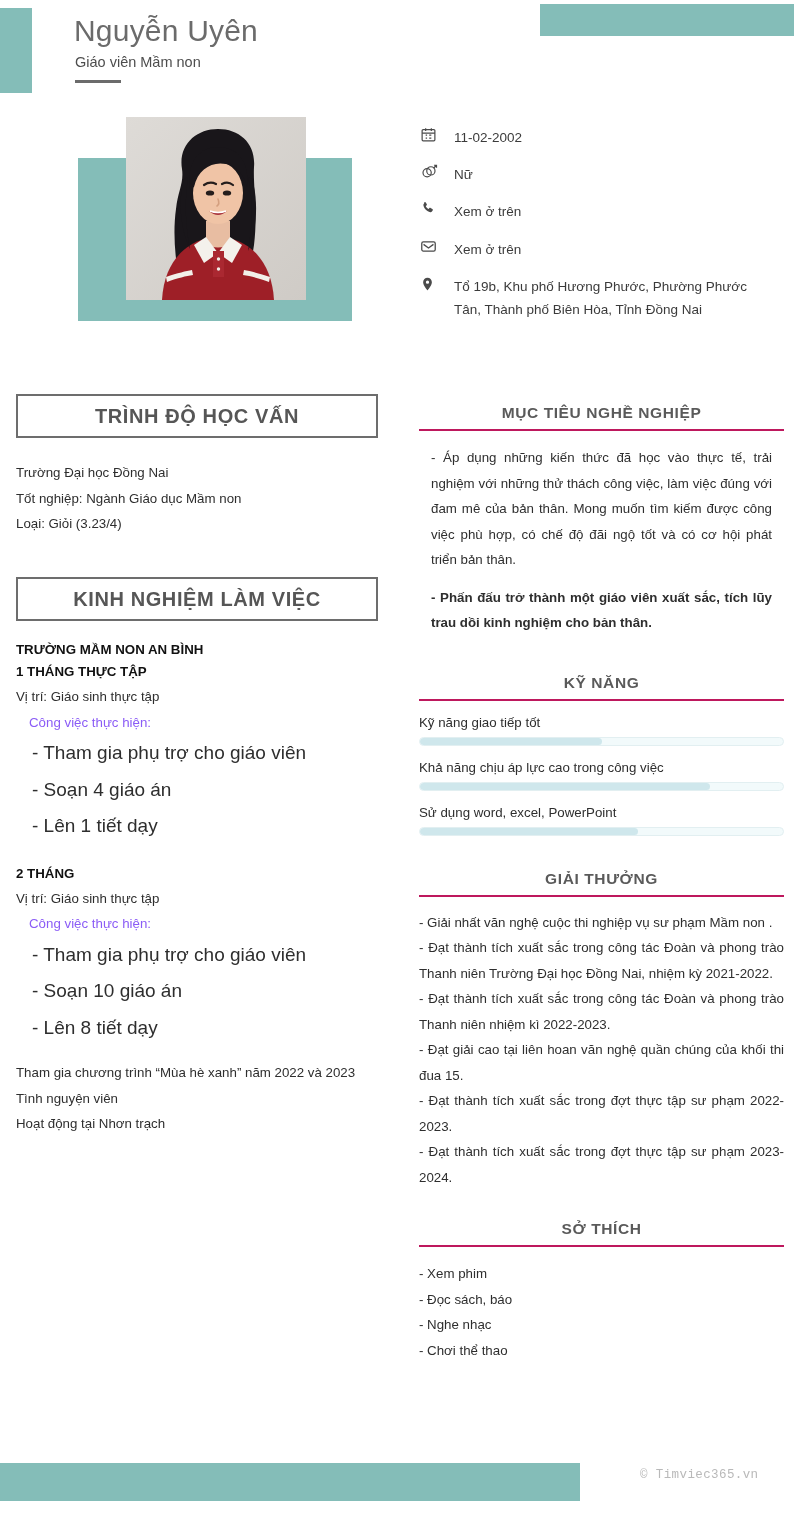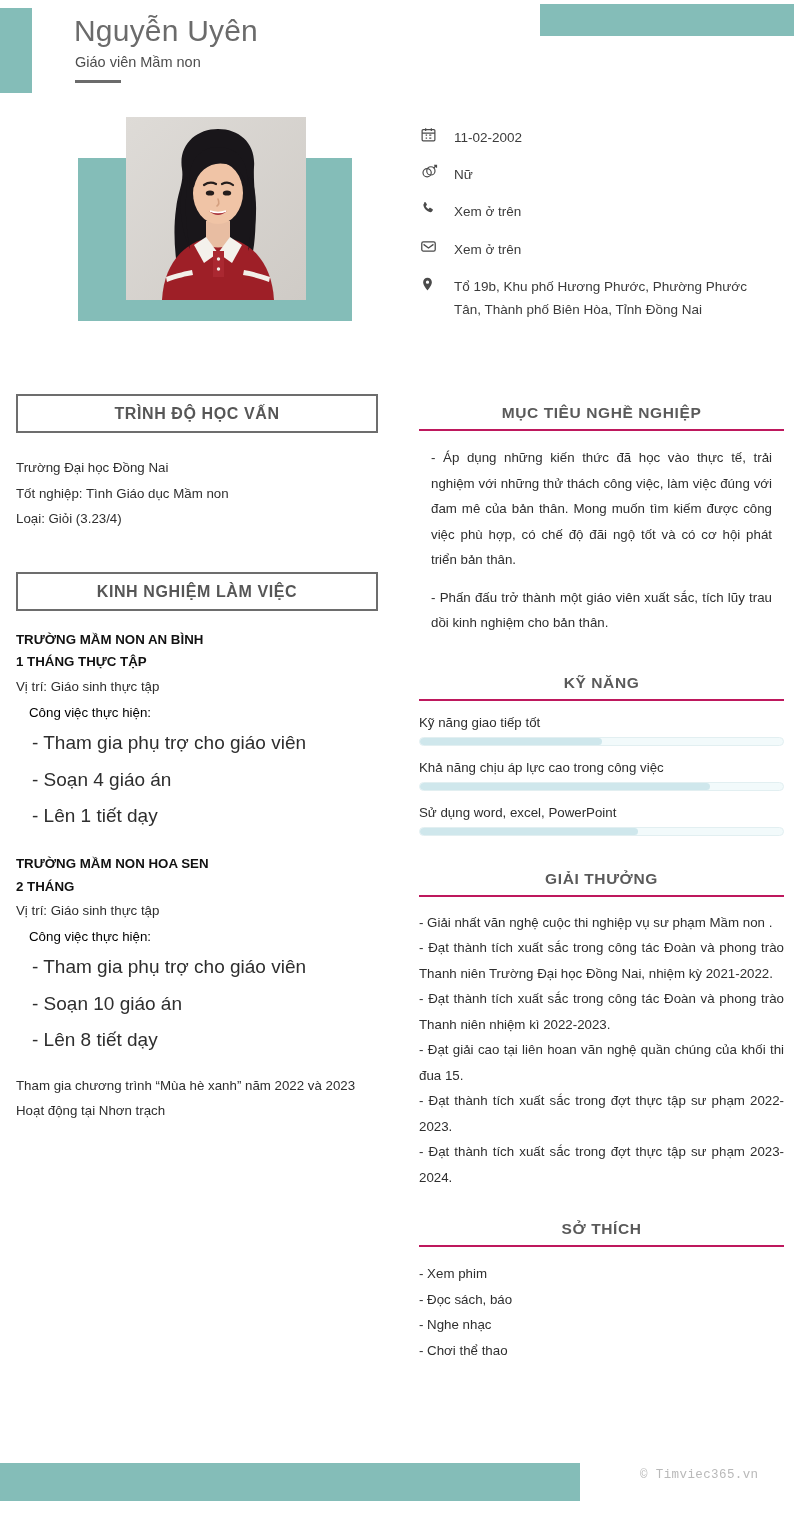--- a/index.html
+++ b/index.html
@@ -119,21 +119,21 @@
   }
 
   
   .sec-box {
     border: 2px solid #6d6d6d;
     text-align: center;
     padding: 9px 4px 8px;
     box-sizing: border-box;
   }
   .sec-box-title {
-    font-size: 16px;
+    font-size: 20px;
     font-weight: bold;
     color: #565656;
     letter-spacing: 0.6px;
   }
 
   
   .sec-underline {
     text-align: center;
     padding-bottom: 7px;
     border-bottom: 2px solid #be185d;
@@ -163,39 +163,39 @@
     color: #111111;
     line-height: 1.72;
   }
   .job-position {
     font-size: 13.3px;
     color: #2e2e2e;
     line-height: 1.92;
   }
   .job-subhead {
     font-size: 13.3px;
-    color: #000000;
+    color: #8b5cf6;
     line-height: 1.92;
     padding-left: 13px;
   }
   .job-task {
     font-size: 19px;
     color: #2e2e2e;
     line-height: 1.92;
     padding-left: 16px;
   }
 
   .activity-line {
     font-size: 13.3px;
     color: #2e2e2e;
     line-height: 1.92;
   }
 
   .para { margin: 12px; }
-  .para + .para { margin-top: 0; }
+  .para + .para { margin-top: 0; font-weight: bold; }
 
   
   .skill { margin-top: 14px; }
   .skill-label {
     font-size: 13.3px;
     color: #2e2e2e;
     margin-bottom: 7px;
   }
   .skill-track {
     position: relative;
@@ -349,50 +349,50 @@
 
   </div>
 
   <div class="col-left">
 
     <div class="sec-box">
       <span class="sec-box-title">TRÌNH ĐỘ HỌC VẤN</span>
     </div>
     <div class="block-gap-edu">
       <div class="body-text">Trường Đại học Đồng Nai</div>
-      <div class="body-text">Tốt nghiệp: Tình Giáo dục Mầm non</div>
+      <div class="body-text">Tốt nghiệp: Ngành Giáo dục Mầm non</div>
       <div class="body-text">Loại: Giỏi (3.23/4)</div>
     </div>
 
     <div class="sec-box block-gap-exp">
       <span class="sec-box-title">KINH NGHIỆM LÀM VIỆC</span>
     </div>
 
     <div class="job">
       <div class="job-company">TRƯỜNG MẦM NON AN BÌNH</div>
       <div class="job-duration">1 THÁNG THỰC TẬP</div>
       <div class="job-position">Vị trí: Giáo sinh thực tập</div>
       <div class="job-subhead">Công việc thực hiện:</div>
       <div class="job-task">- Tham gia phụ trợ cho giáo viên</div>
       <div class="job-task">- Soạn 4 giáo án</div>
       <div class="job-task">- Lên 1 tiết dạy</div>
     </div>
 
     <div class="job">
-      <div class="job-company">TRƯỜNG MẦM NON HOA SEN</div>
       <div class="job-duration">2 THÁNG</div>
       <div class="job-position">Vị trí: Giáo sinh thực tập</div>
       <div class="job-subhead">Công việc thực hiện:</div>
       <div class="job-task">- Tham gia phụ trợ cho giáo viên</div>
       <div class="job-task">- Soạn 10 giáo án</div>
       <div class="job-task">- Lên 8 tiết dạy</div>
     </div>
 
     <div style="margin-top:14px">
       <div class="activity-line">Tham gia chương trình “Mùa hè xanh” năm 2022 và 2023</div>
+      <div class="activity-line">Tình nguyện viên</div>
       <div class="activity-line">Hoạt động tại Nhơn trạch</div>
     </div>
 
   </div>
 
   <div class="col-right">
 
     <div class="sec-underline">
       <span class="sec-underline-title">MỤC TIÊU NGHỀ NGHIỆP</span>
     </div>

